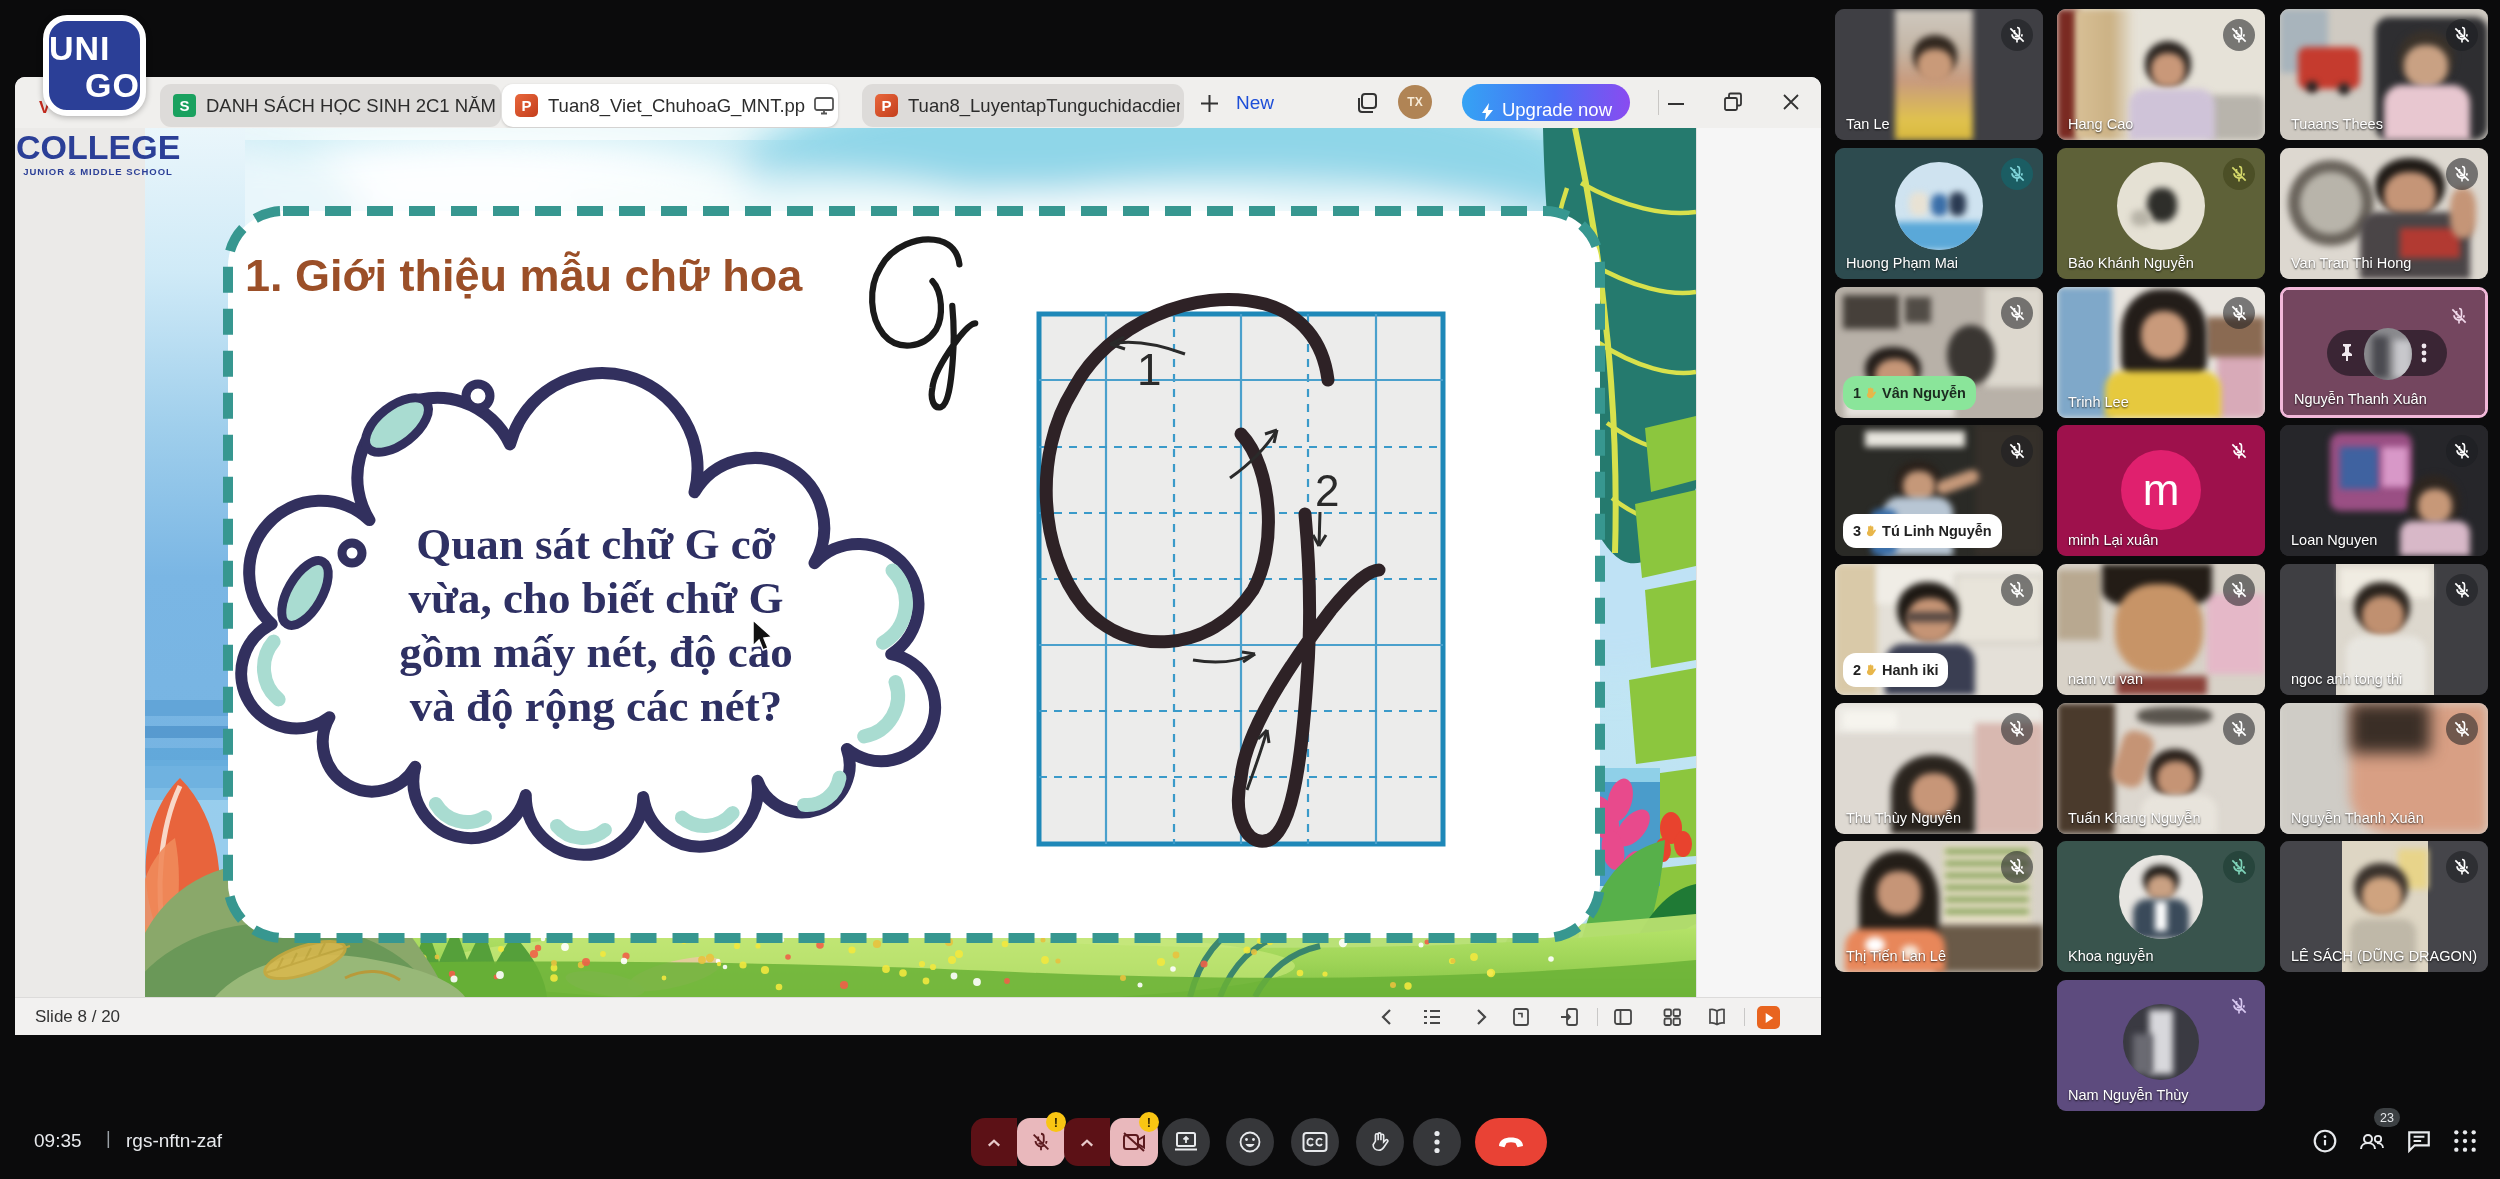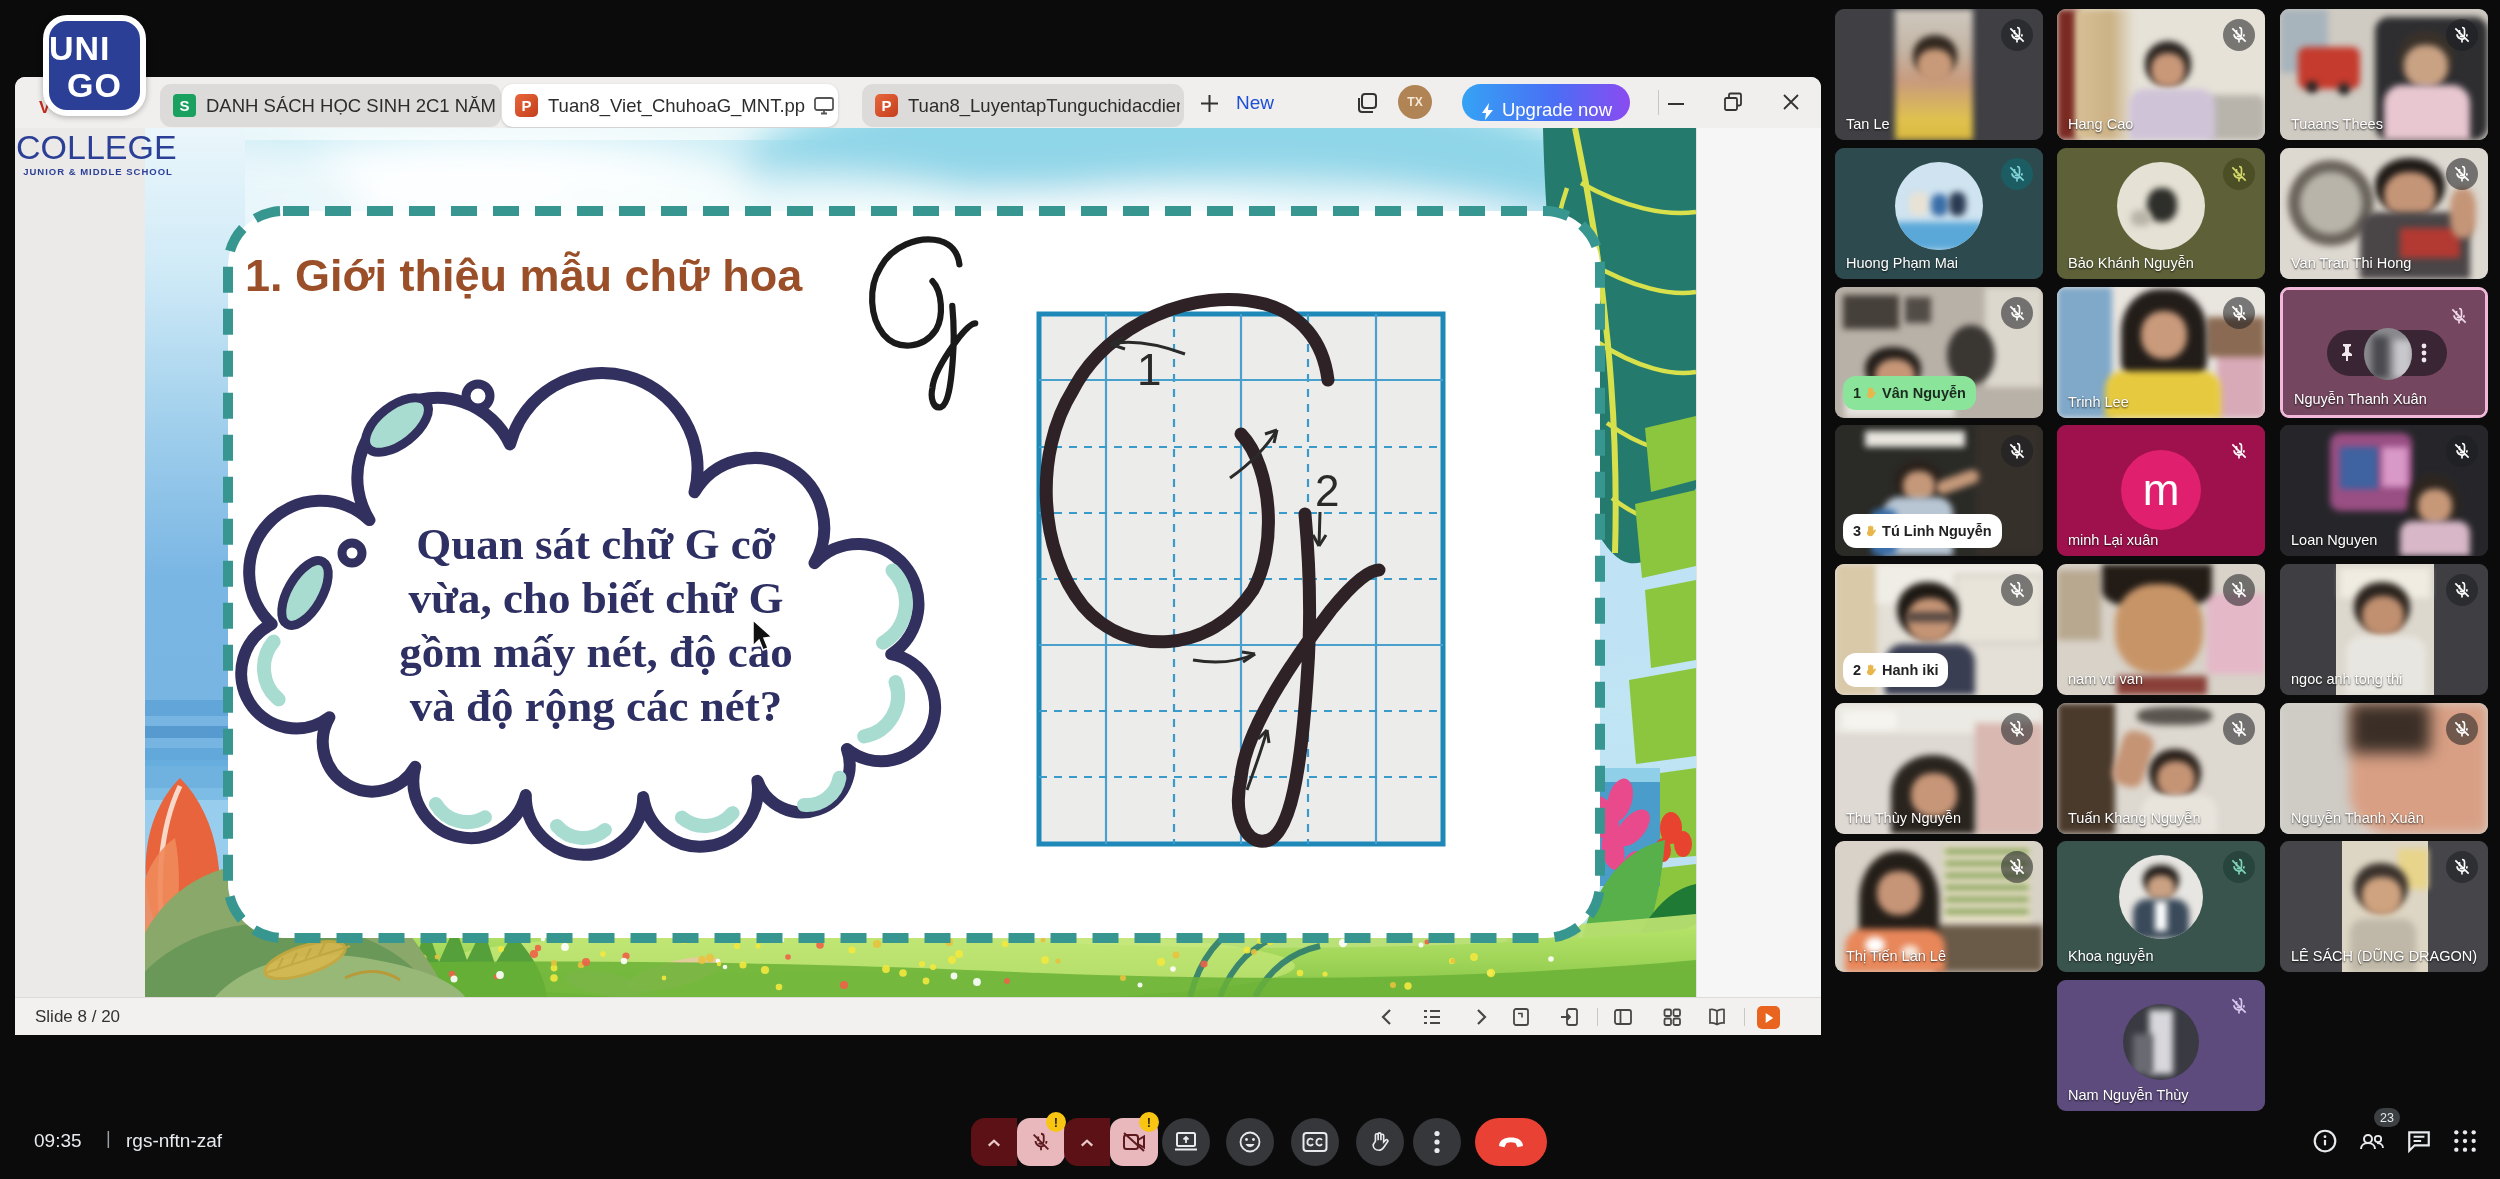--- a/index.html
+++ b/index.html
@@ -371,23 +371,23 @@
 <div class="abs" style="left:1742px;top:8px;width:23px;height:23px;border-radius:5px;background:#e8641f;display:flex;align-items:center;justify-content:center">
         <svg width="10" height="12" viewBox="0 0 12 14">
           <path d="M2 1l9 6-9 6z" fill="#fff"></path>
         </svg>
       </div>
  </div>
 </div>
 
 <div class="abs" style="left:43px;top:15px;width:103px;height:101px;background:#2b3f97;border:6px solid #fff;border-radius:24px;box-shadow:0 1px 6px rgba(0,0,0,.3)">
  <div style="position:absolute;left:0;top:8px;width:100%;color:#fff;font-weight:bold;font-size:34px;letter-spacing:1px">UNI</div>
- <div style="position:absolute;left:0;top:45px;width:100%;text-align:center;color:#fff;font-weight:bold;font-size:34px;letter-spacing:1px">GO</div>
+ <div style="position:absolute;left:0;top:45px;width:100%;text-align:right;color:#fff;font-weight:bold;font-size:34px;letter-spacing:1px">GO</div>
 </div>
-<div class="abs" style="left:16px;top:128px;width:162px;text-align:left;color:#2b3f97;font-weight:normal;font-size:34px;letter-spacing:0px">COLLEGE</div>
+<div class="abs" style="left:16px;top:128px;width:162px;text-align:left;color:#2b3f97;font-weight:bold;font-size:34px;letter-spacing:0px">COLLEGE</div>
 <div class="abs" style="left:14px;top:166px;width:168px;text-align:center;color:#2b3f97;font-weight:bold;font-size:9.5px;letter-spacing:1px">JUNIOR &amp; MIDDLE SCHOOL</div>
 
 <div class="tile" style="left:1835px;top:9px;">
     <div class="abs" style="left:0;top:0;width:208px;height:131px;background:#3f3f44"></div>
     <div class="abs" style="left:60px;top:0;width:78px;height:131px;background:linear-gradient(180deg,#cfc9c0 0%,#c4b6a6 30%,#c89b7e 55%,#e0c24e 85%,#d8b83e 100%);filter:blur(3px)"></div>
     <div class="abs" style="left:78px;top:26px;width:44px;height:40px;border-radius:50% 50% 46% 46%;background:#31271f;filter:blur(3px)"></div>
     <div class="abs" style="left:82px;top:40px;width:36px;height:34px;border-radius:46%;background:#c99a79;filter:blur(3px)"></div>
     <div class="mic" style="left:auto;right:10px;top:10px;background:rgba(28,29,32,.55);">
       <svg width="20" height="20" viewBox="0 0 24 24">
         <path d="M12 3a3 3 0 0 1 3 3v5a3 3 0 0 1-5.4 1.8" fill="none" stroke="#fff" stroke-width="2"></path>

